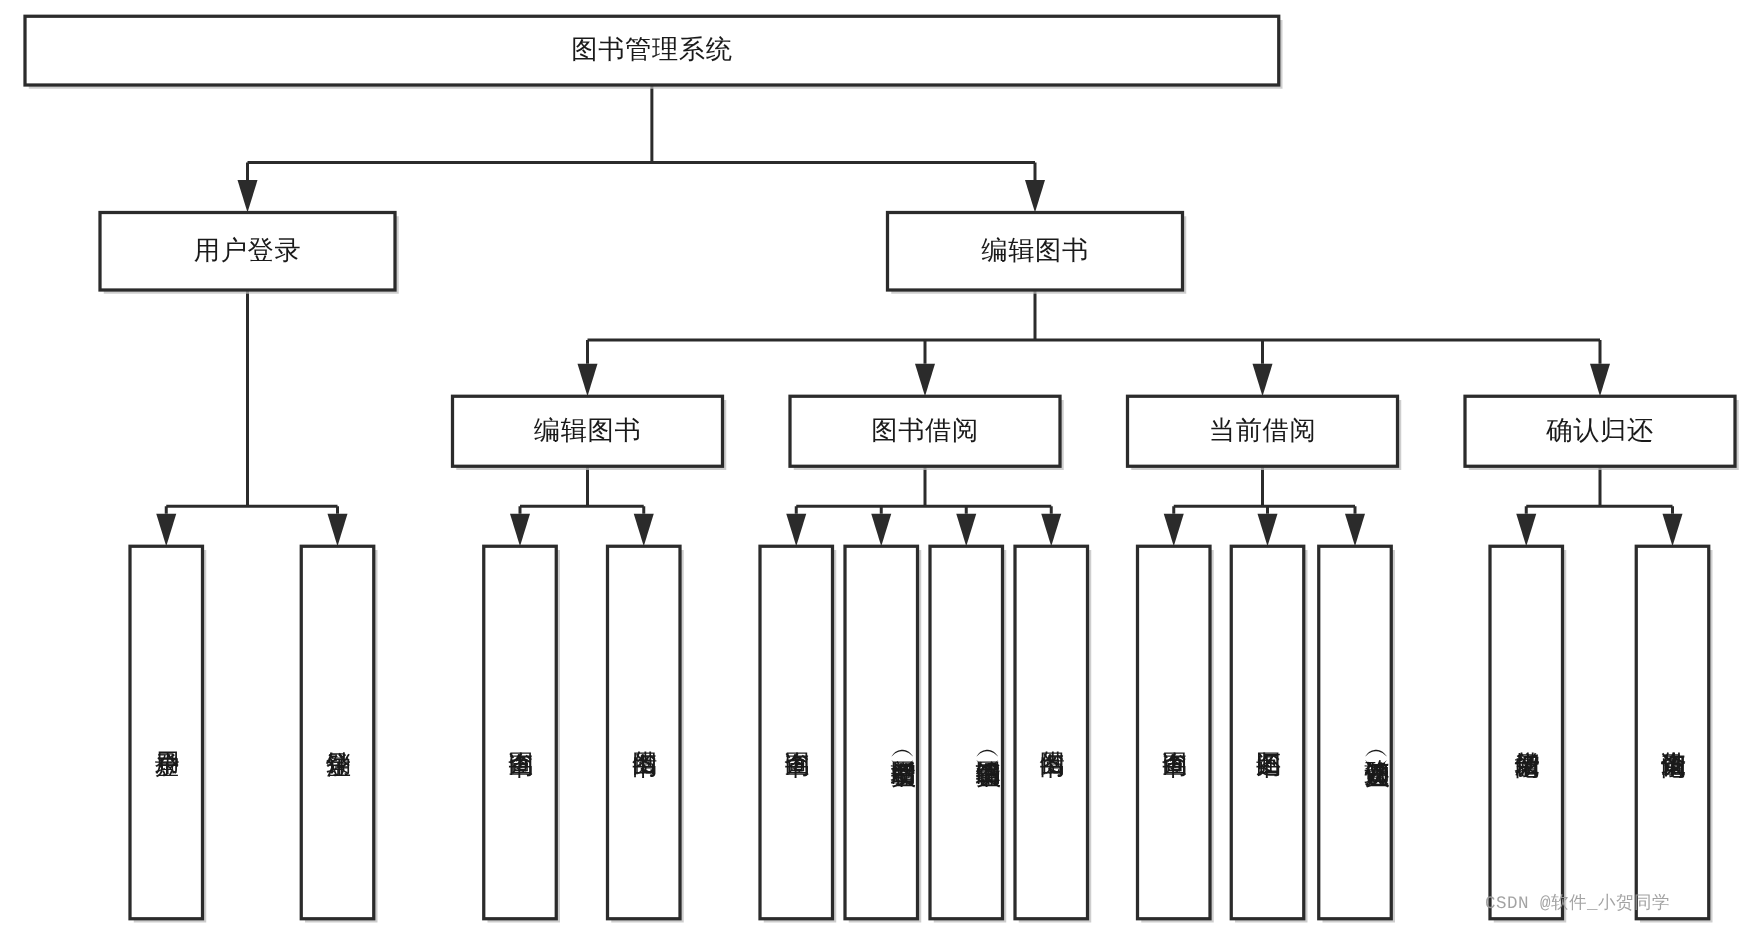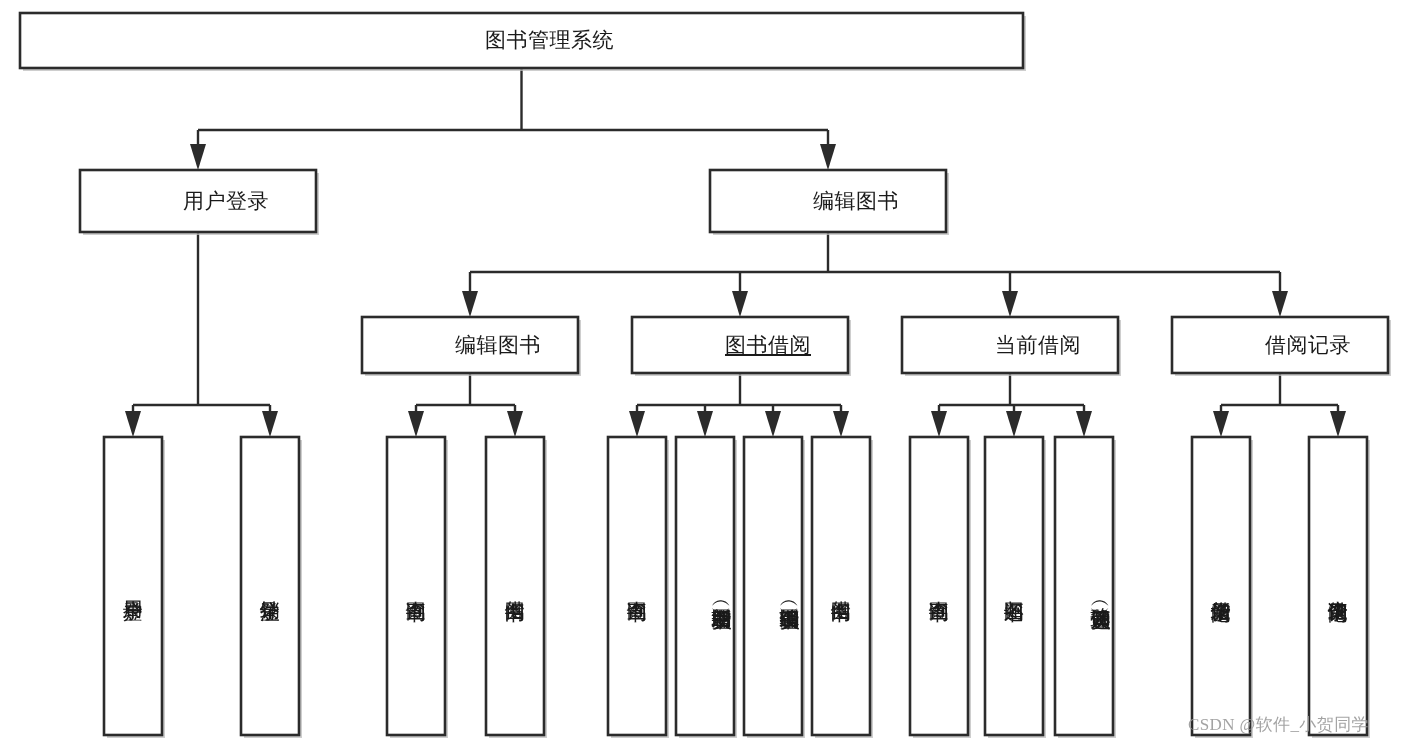--- a/index.html
+++ b/index.html
@@ -51,21 +51,20 @@
     align-items: center;
     justify-content: center;
     text-align: center;
     color: #1a1a1a;
     font-size: 21px;
     line-height: 1.25;
     letter-spacing: 0.5px;
     font-family: "Liberation Sans", "DejaVu Sans", sans-serif;
     pointer-events: none;
     white-space: nowrap;
-    padding-left: 28px;
   }
   .node-label-v {
     position: absolute;
     display: flex;
     align-items: flex-start;
     justify-content: center;
     text-align: center;
     color: #1a1a1a;
     font-size: 21px;
     line-height: 1.22;
@@ -79,24 +78,24 @@
   .node-label-v.centered {
     align-items: center;
   }
   .node-hit {
     position: absolute;
     background: transparent;
   }
   #watermark {
     position: absolute;
     color: #9a9a9a;
-    font-size: 17px;
+    font-size: 14px;
     letter-spacing: 0.4px;
     white-space: nowrap;
-    font-family: Liberation Serif, serif;
+    font-family: Liberation Mono, monospace;
     opacity: 0.9;
   }
 </style>
 </head>
 <body>
 
 <div id="diagram-root">
   <svg class="diagram-canvas" id="svg-layer" viewBox="0 0 1405 747" xmlns="http://www.w3.org/2000/svg">
       <path class="connector" d="M 521.5 68 L 521.5 130"></path>
       <path class="connector" d="M 198 130 L 828 130"></path>
@@ -193,25 +192,25 @@
     </svg>
   <div id="label-layer">
       <div class="node-label-h" style="left: 20px; top: 13px; width: 1003px; height: 55px;">图书管理系统</div>
       <div class="node-hit" title="图书管理系统" style="left: 20px; top: 13px; width: 1003px; height: 55px;"></div>
       <div class="node-label-h" style="left: 80px; top: 170px; width: 236px; height: 62px;">用户登录</div>
       <div class="node-hit" title="用户登录" style="left: 80px; top: 170px; width: 236px; height: 62px;"></div>
       <div class="node-label-h" style="left: 710px; top: 170px; width: 236px; height: 62px;">编辑图书</div>
       <div class="node-hit" title="图书管理" style="left: 710px; top: 170px; width: 236px; height: 62px;"></div>
       <div class="node-label-h" style="left: 362px; top: 317px; width: 216px; height: 56px;">编辑图书</div>
       <div class="node-hit" title="新书推荐" style="left: 362px; top: 317px; width: 216px; height: 56px;"></div>
-      <div class="node-label-h" style="left: 632px; top: 317px; width: 216px; height: 56px; text-decoration: underline;">图书借阅</div>
+      <div class="node-label-h" style="left: 632px; top: 317px; width: 216px; height: 56px;">图书借阅</div>
       <div class="node-hit" title="图书借阅" style="left: 632px; top: 317px; width: 216px; height: 56px;"></div>
       <div class="node-label-h" style="left: 902px; top: 317px; width: 216px; height: 56px;">当前借阅</div>
       <div class="node-hit" title="当前借阅" style="left: 902px; top: 317px; width: 216px; height: 56px;"></div>
-      <div class="node-label-h" style="left: 1172px; top: 317px; width: 216px; height: 56px;">借阅记录</div>
+      <div class="node-label-h" style="left: 1172px; top: 317px; width: 216px; height: 56px;">确认归还</div>
       <div class="node-hit" title="借阅记录" style="left: 1172px; top: 317px; width: 216px; height: 56px;"></div>
       <div class="node-label-v centered" style="left: 104px; top: 437px; width: 58px; height: 298px; padding-top: 0px; font-size: 20px;">用户登录</div>
       <div class="node-hit" title="用户登录" style="left: 104px; top: 437px; width: 58px; height: 298px;"></div>
       <div class="node-label-v centered" style="left: 241px; top: 437px; width: 58px; height: 298px; padding-top: 0px; font-size: 20px;">注销登录</div>
       <div class="node-hit" title="注销登录" style="left: 241px; top: 437px; width: 58px; height: 298px;"></div>
       <div class="node-label-v centered" style="left: 387px; top: 437px; width: 58px; height: 298px; padding-top: 0px; font-size: 20px;">查询图书</div>
       <div class="node-hit" title="查询图书" style="left: 387px; top: 437px; width: 58px; height: 298px;"></div>
       <div class="node-label-v centered" style="left: 486px; top: 437px; width: 58px; height: 298px; padding-top: 0px; font-size: 20px;">借阅图书</div>
       <div class="node-hit" title="借阅图书" style="left: 486px; top: 437px; width: 58px; height: 298px;"></div>
       <div class="node-label-v centered" style="left: 608px; top: 437px; width: 58px; height: 298px; padding-top: 0px; font-size: 20px;">查询图书</div>

